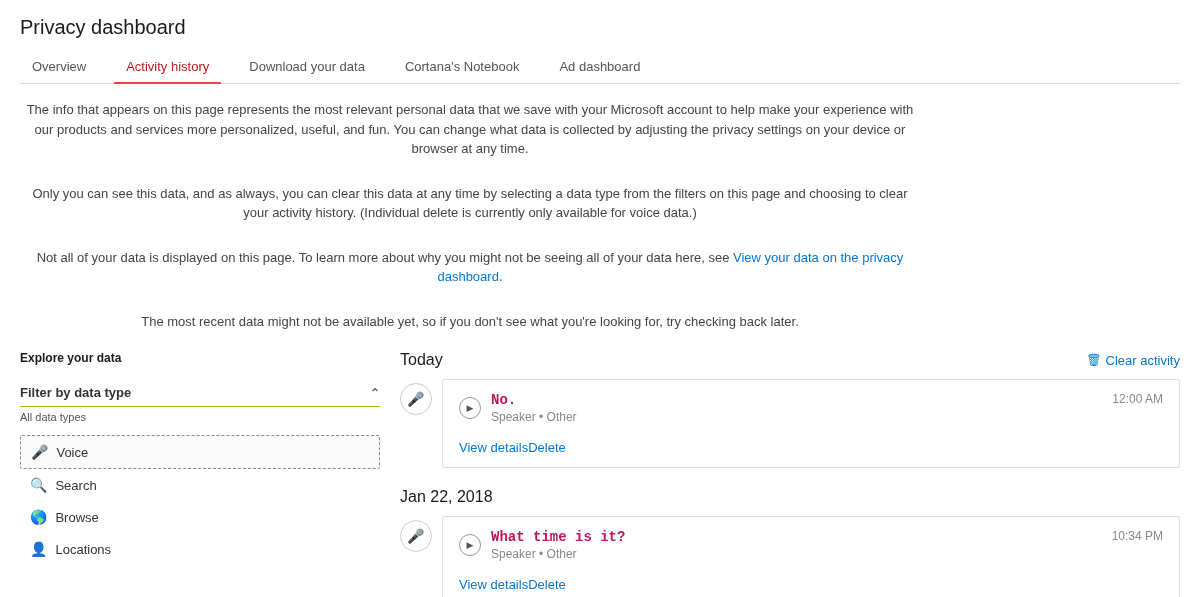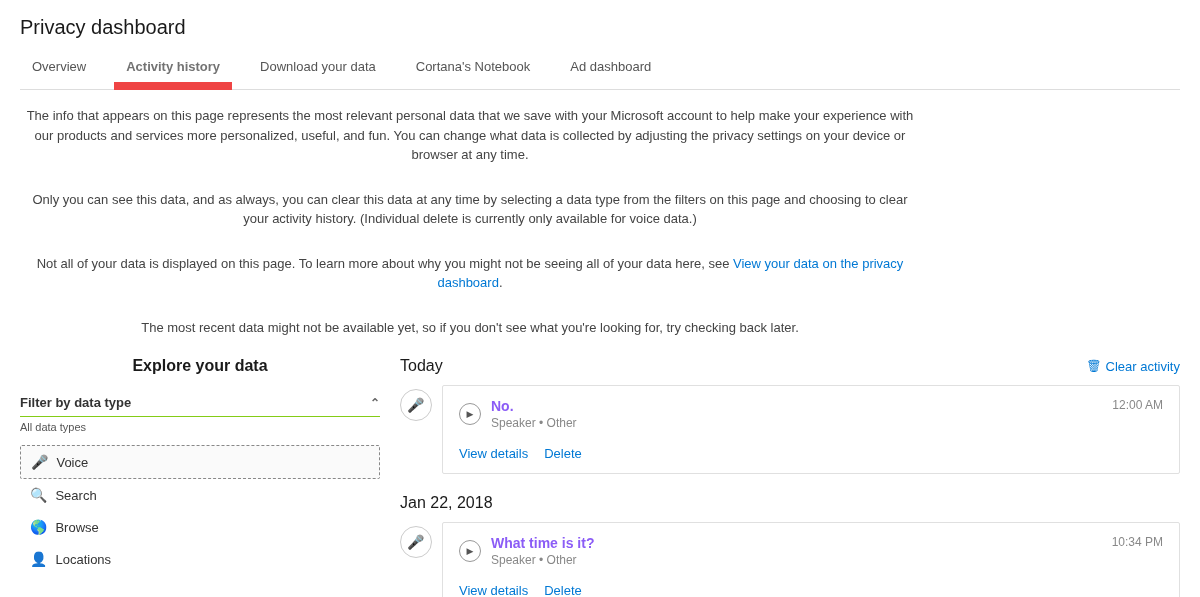--- a/index.html
+++ b/index.html
@@ -29,23 +29,23 @@
     .tab {
       padding: 8px 12px;
       font-size: 13px;
       color: #555;
       cursor: pointer;
       border-bottom: 2px solid transparent;
       margin-bottom: -1px;
       text-decoration: none;
     }
     .tab.active {
-      color: #737373;
-      border-bottom: 8px solid #ef4444;
-      font-weight: 700;
+      color: #b91c1c;
+      border-bottom: 2px solid #ef4444;
+      font-weight: 400;
     }
     .intro-text {
       font-size: 13px;
       color: #444;
       line-height: 1.5;
       margin-bottom: 10px;
       max-width: 900px;
       text-align: center;
     }
     .intro-text a {
@@ -56,25 +56,24 @@
       display: flex;
       gap: 0;
       margin-top: 20px;
     }
     .sidebar {
       width: 380px;
       min-width: 380px;
       padding-right: 20px;
     }
     .sidebar-title {
-      font-size: 16px;
+      font-size: 12px;
       font-weight: 600;
       margin-bottom: 14px;
       color: #1a1a1a;
-      text-align: center;
     }
     .filter-header {
       display: flex;
       justify-content: space-between;
       align-items: flex-end;
       font-size: 13px;
       font-weight: 600;
       color: #333;
       padding: 6px 0;
       border-bottom: 1px solid #84cc16;
@@ -186,35 +185,36 @@
       align-items: center;
       justify-content: center;
       cursor: pointer;
       font-size: 9px;
       color: #555;
       flex-shrink: 0;
     }
     .activity-title {
       font-size: 14px;
       font-weight: 600;
-      color: #8b5cf6;
+      color: #be185d;
+      font-family: Liberation Mono, monospace;
     }
     .activity-meta {
       font-size: 12px;
       color: #888;
       margin-top: 2px;
     }
     .activity-time {
       font-size: 12px;
       color: #888;
       white-space: nowrap;
     }
     .activity-actions {
       display: flex;
-      gap: 16px;
+      gap: 0;
       margin-top: 10px;
       padding-top: 6px;
     }
     .action-link {
       font-size: 13px;
       color: #0078d4;
       cursor: pointer;
       text-decoration: none;
     }
     .trash-icon { font-size: 12px; }

